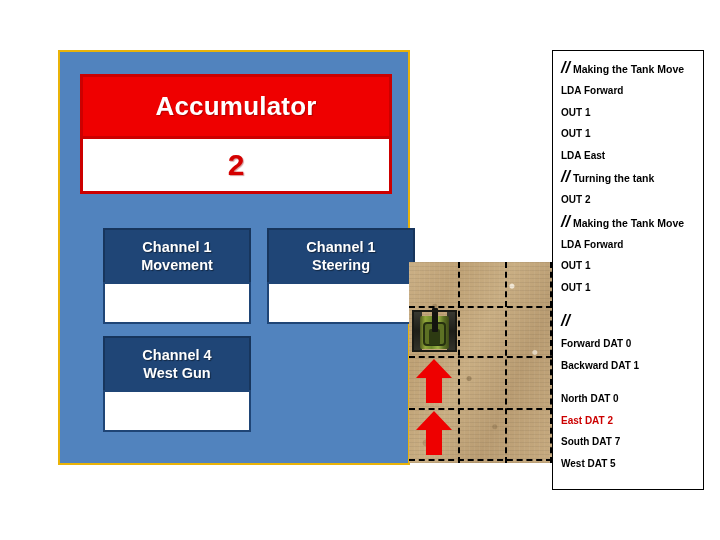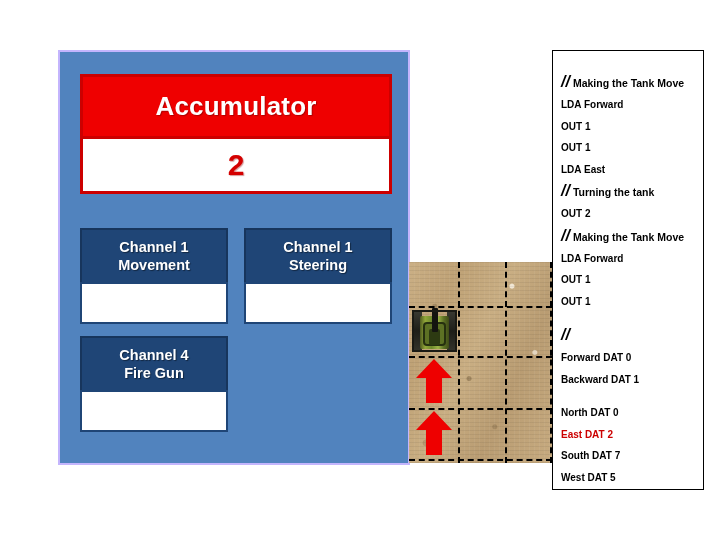--- a/index.html
+++ b/index.html
@@ -10,21 +10,21 @@
     position:relative;
     overflow:hidden;
   }
 
   
   #control-panel{
     position:absolute;
     left:58px; top:50px;
     width:352px; height:415px;
     background:#5183be;
-    border:2px solid #c4b5fd;
+    border:2px solid #eab308;
     box-sizing:border-box;
   }
 
   
   #accumulator-block{
     position:absolute;
     left:20px; top:22px;
     width:312px; height:120px;
   }
   #accumulator-header{
@@ -55,21 +55,21 @@
   
   #channel-grid{
     position:absolute;
     left:20px; top:176px;
     width:312px;
     display:grid;
     grid-template-columns:148px 148px;
     column-gap:16px;
     row-gap:12px;
   }
-  .channel{width:148px;}
+  .channel{width:148px;margin-left:23px;}
   .channel-header{
     background:#1f4576;
     border:2px solid #17355c;
     border-bottom:none;
     box-sizing:border-box;
     height:54px;
     display:flex;flex-direction:column;
     align-items:center;justify-content:center;
     color:#ffffff;
     font-size:14.5px;
@@ -134,21 +134,21 @@
   #arrow-2{ left:6px; top:148px; }
 
   
   #code-panel{
     position:absolute;
     left:552px; top:50px;
     width:152px; height:440px;
     background:#ffffff;
     border:1px solid #000000;
     box-sizing:border-box;
-    padding:20px 0 0 8px;
+    padding:6px 0 0 8px;
     overflow:hidden;
   }
   .code-line{
     color:#000000;
     font-size:10px;
     font-weight:bold;
     line-height:21.5px;
     white-space:nowrap;
   }
   .code-line.comment{
@@ -190,21 +190,21 @@
         <span>Channel 1</span>
         <span>Steering</span>
       </div>
       <div class="channel-input"></div>
     </div>
 
 
     <div class="channel">
       <div class="channel-header">
         <span>Channel 4</span>
-        <span>Fire Gun</span>
+        <span>West Gun</span>
       </div>
       <div class="channel-input"></div>
     </div>
 
   </div>
 </div>
 
 <div id="battlefield">
 
   <div class="grid-line-h" style="top:44px;"></div>

